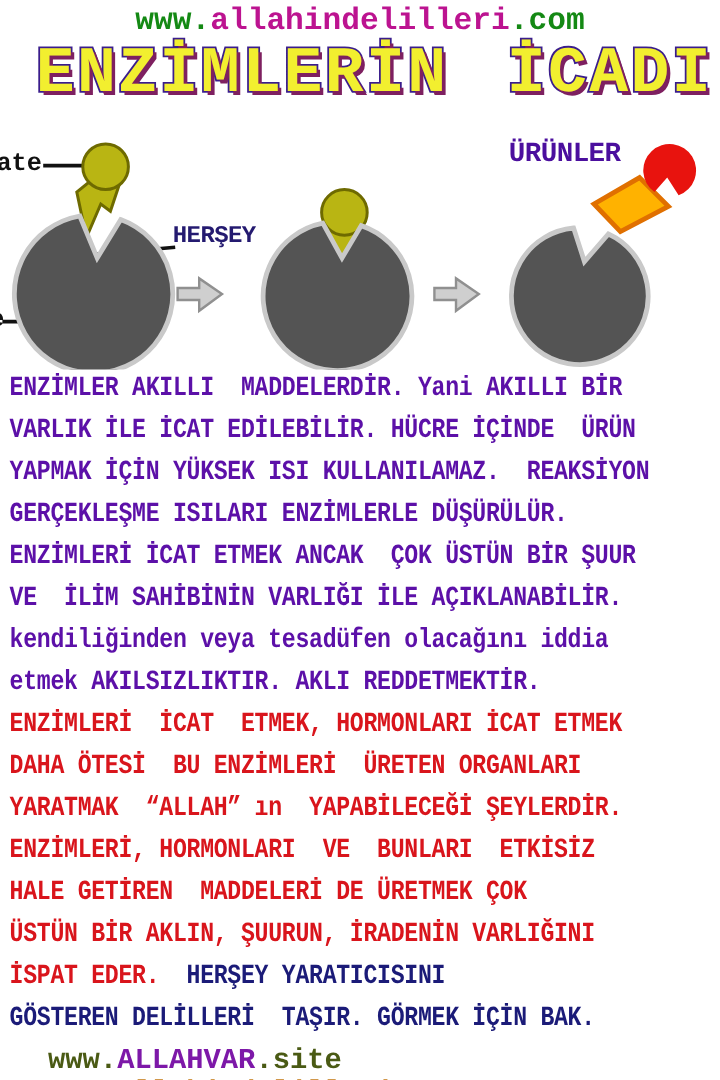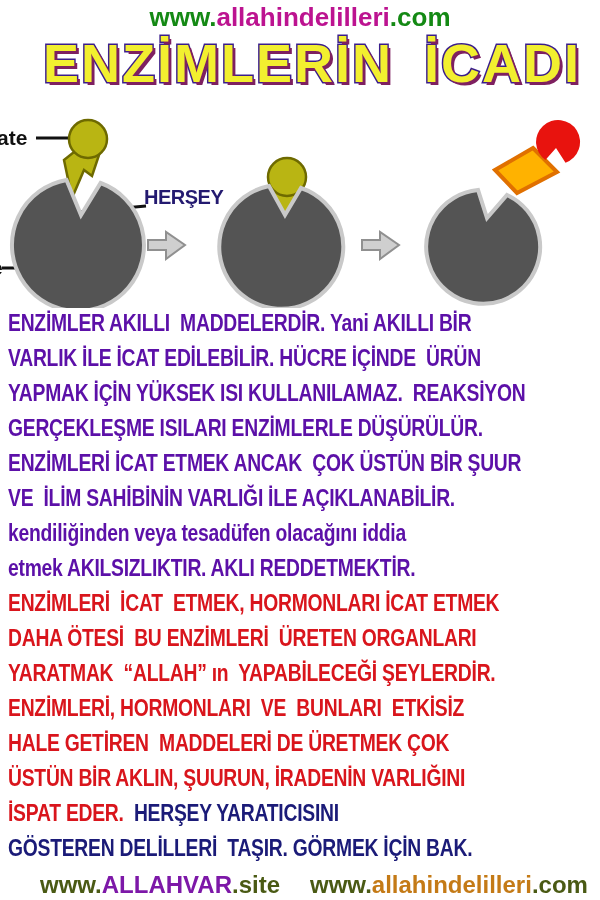--- a/index.html
+++ b/index.html
@@ -1,18 +1,18 @@
 <!DOCTYPE html>
 <html><head>
 <meta charset="utf-8">
 <style>
   html,body{margin:0;padding:0;}
   #poster{
     position:relative;width:600px;height:900px;background:#ffffff;
-    overflow:hidden;font-family:Liberation Sans, sans-serif;
+    overflow:hidden;font-family:Liberation Mono, monospace;
     --purple:#5c10a8;--red:#d9151c;--navy:#1b1b78;
   }
   .abs{position:absolute;}
   
   .top-url{top:2px;left:0;width:100%;text-align:center;font-size:26px;font-weight:bold;letter-spacing:0;}
   .top-url .green{color:#148914;}
   .top-url .magenta{color:#bc1390;}
   
   .title{top:32px;left:12px;width:100%;text-align:center;font-size:54px;font-weight:900;
     color:#f2ef2f;letter-spacing:2px;word-spacing:14px;
@@ -73,20 +73,21 @@
     <path d="M 478 82 A 57 57 0 1 0 507 87 L 487 110 Z" stroke="#c9c9c9" stroke-width="4" fill="#545454"></path>
 
     <polygon points="533,40 557,64 517,85 495,62" stroke="#e07000" stroke-width="4" fill="#ffb200"></polygon>
 
     <path d="M 556 40 L 545.4 52 A 22 22 0 1 1 565.5 54.7 Z" fill="#e8130e"></path>
   </svg>
 
   <div class="abs lbl-black" style="left:-3px;top:126px;">ate</div>
   <div class="abs lbl-black" style="left:-9px;top:256px;">e</div>
   <div class="abs lbl-enzim">HERŞEY</div>
+  <div class="abs lbl-urunler">ÜRÜNLER</div>
 
   <div class="abs body-text">
     <div class="bline"><span class="c-purple">ENZİMLER AKILLI  MADDELERDİR. Yani AKILLI BİR</span></div>
     <div class="bline"><span class="c-purple">VARLIK İLE İCAT EDİLEBİLİR. HÜCRE İÇİNDE  ÜRÜN</span></div>
     <div class="bline"><span class="c-purple">YAPMAK İÇİN YÜKSEK ISI KULLANILAMAZ.  REAKSİYON</span></div>
     <div class="bline"><span class="c-purple">GERÇEKLEŞME ISILARI ENZİMLERLE DÜŞÜRÜLÜR.</span></div>
     <div class="bline"><span class="c-purple">ENZİMLERİ İCAT ETMEK ANCAK  ÇOK ÜSTÜN BİR ŞUUR</span></div>
     <div class="bline"><span class="c-purple">VE  İLİM SAHİBİNİN VARLIĞI İLE AÇIKLANABİLİR.</span></div>
     <div class="bline"><span class="c-purple">kendiliğinden veya tesadüfen olacağını iddia</span></div>
     <div class="bline"><span class="c-purple">etmek AKILSIZLIKTIR. AKLI REDDETMEKTİR.</span></div>

